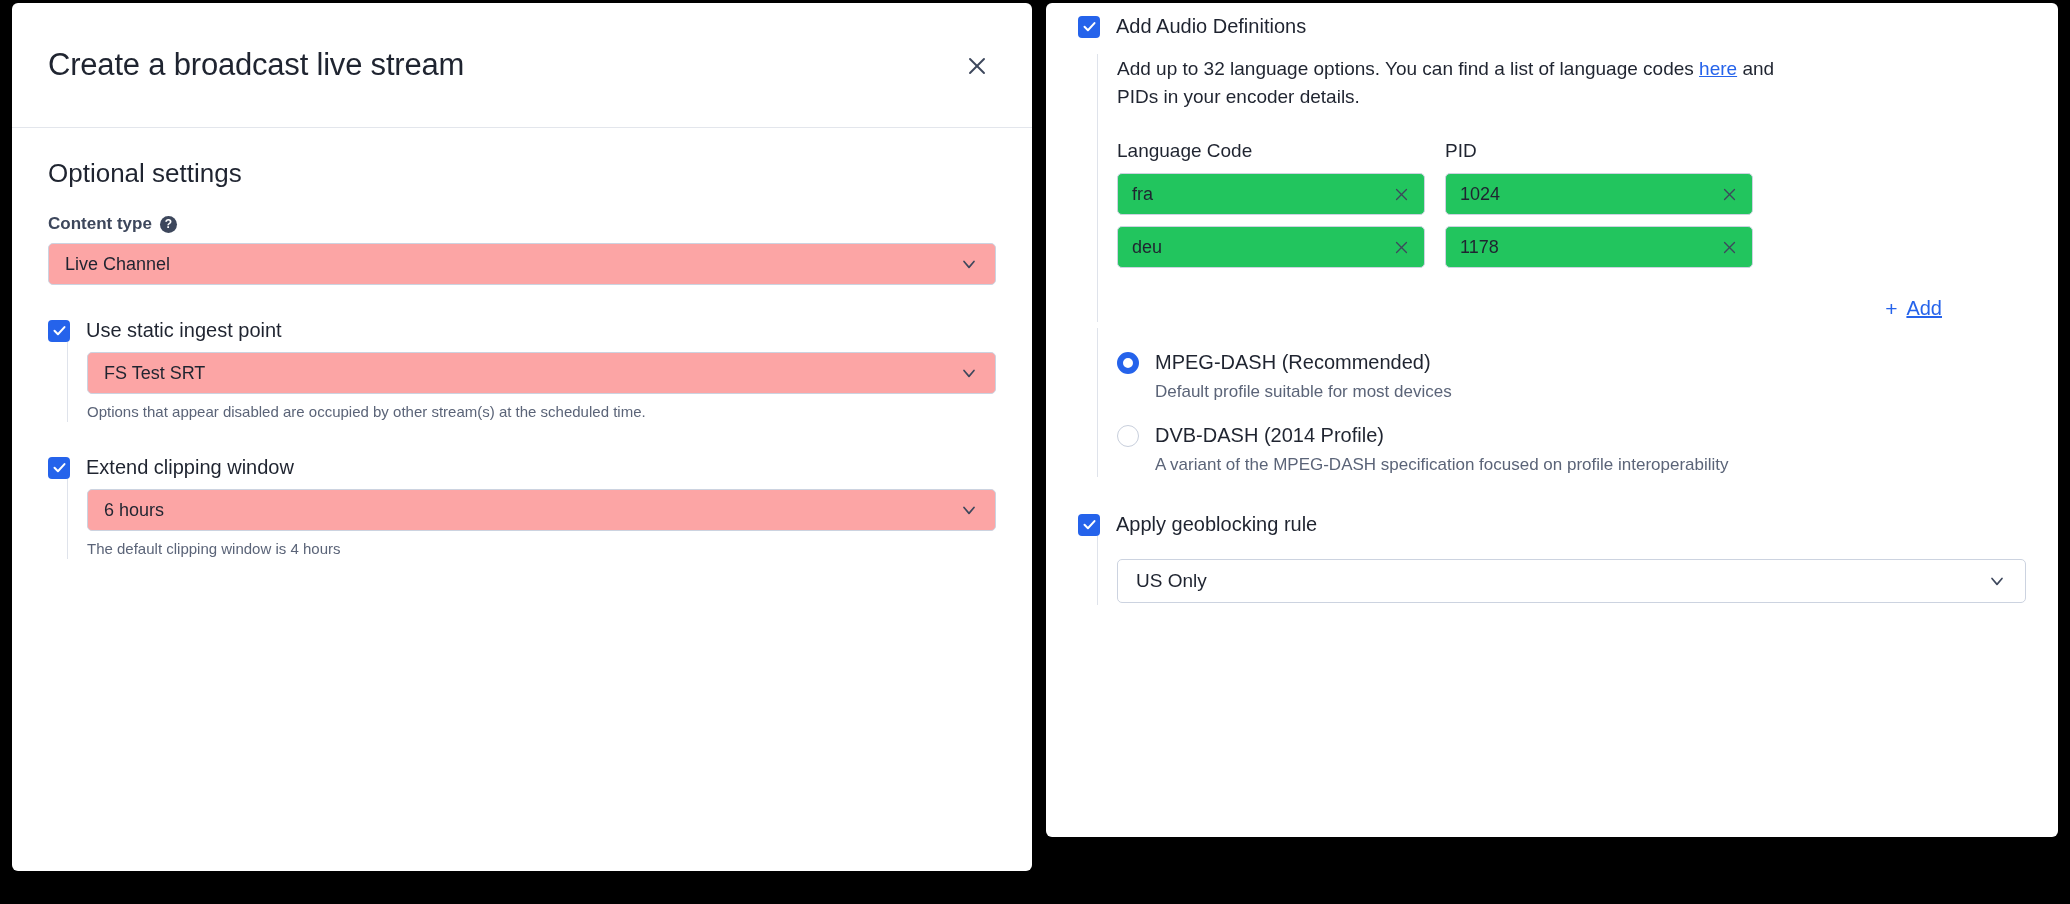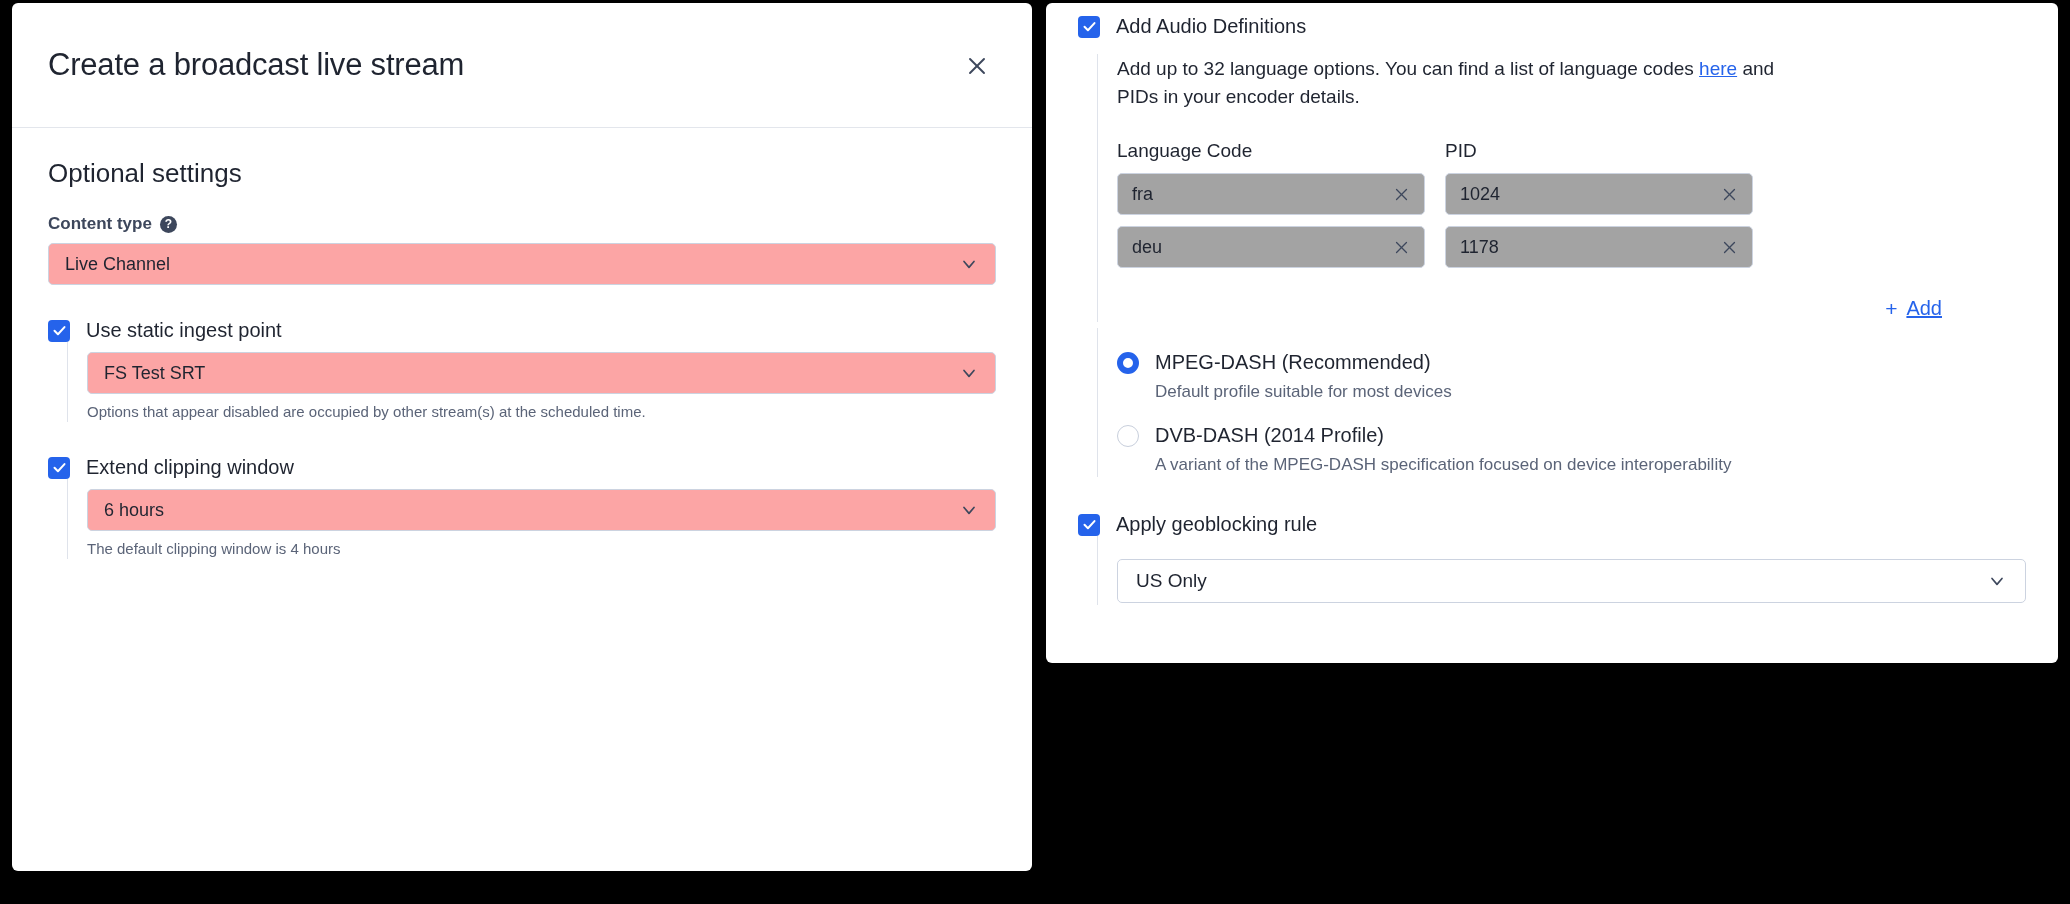--- a/index.html
+++ b/index.html
@@ -157,21 +157,21 @@
     color: #5b6478;
     margin-top: 9px;
   }
 
   
   .right-panel {
     position: absolute;
     left: 1046px;
     top: 3px;
     width: 1012px;
-    height: 660px;
+    height: 834px;
     background: #ffffff;
     border-radius: 6px;
     box-sizing: border-box;
     overflow: hidden;
     padding: 0 32px;
   }
 
   .r-checkbox-row {
     display: flex;
     align-items: center;
@@ -205,21 +205,21 @@
     gap: 20px;
     margin-top: 11px;
   }
 
   .txt-input {
     position: relative;
     width: 308px;
     height: 42px;
     border: 1px solid #ccd3e0;
     border-radius: 5px;
-    background: #a3a3a3;
+    background: #22c55e;
     display: flex;
     align-items: center;
     padding: 0 14px;
     box-sizing: border-box;
   }
   .txt-input .tval {
     font-size: 18px;
     color: #1f2430;
     flex: 1;
   }
@@ -455,21 +455,21 @@
       <div class="radio-row">
         <span class="radio sel"></span>
         <span class="radio-label">MPEG-DASH (Recommended)</span>
       </div>
       <div class="radio-sub">Default profile suitable for most devices</div>
 
       <div class="radio-row">
         <span class="radio"></span>
         <span class="radio-label">DVB-DASH (2014 Profile)</span>
       </div>
-      <div class="radio-sub">A variant of the MPEG-DASH specification focused on device interoperability</div>
+      <div class="radio-sub">A variant of the MPEG-DASH specification focused on profile interoperability</div>
     </div>
 
     <div class="r-checkbox-row" style="margin-top:36px;">
       <span class="cb">
         <svg width="15" height="15" viewBox="0 0 24 24" fill="none" stroke="#ffffff" stroke-width="3.2" stroke-linecap="round" stroke-linejoin="round">
           <polyline points="4 12.5 9.5 18 20 6.5"></polyline>
         </svg>
       </span>
       <span class="cb-label">Apply geoblocking rule</span>
     </div>

